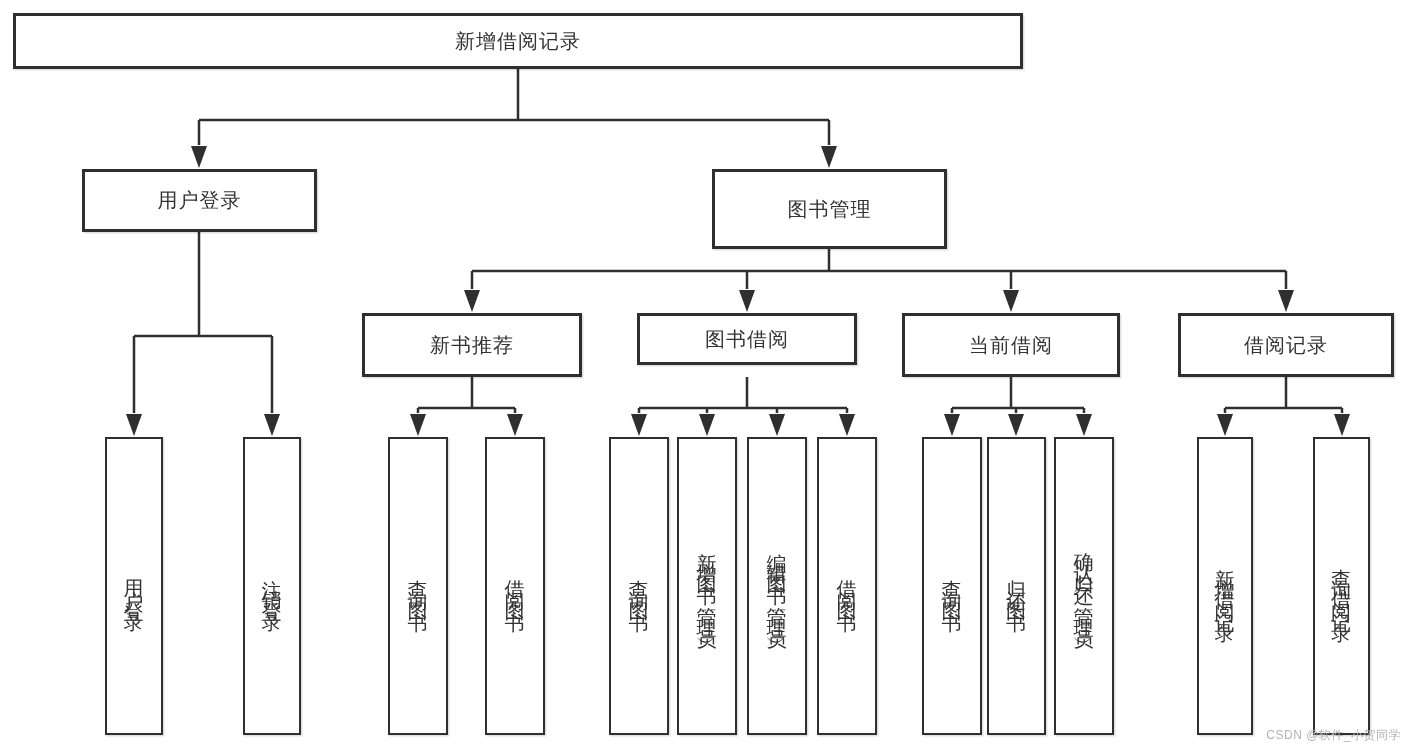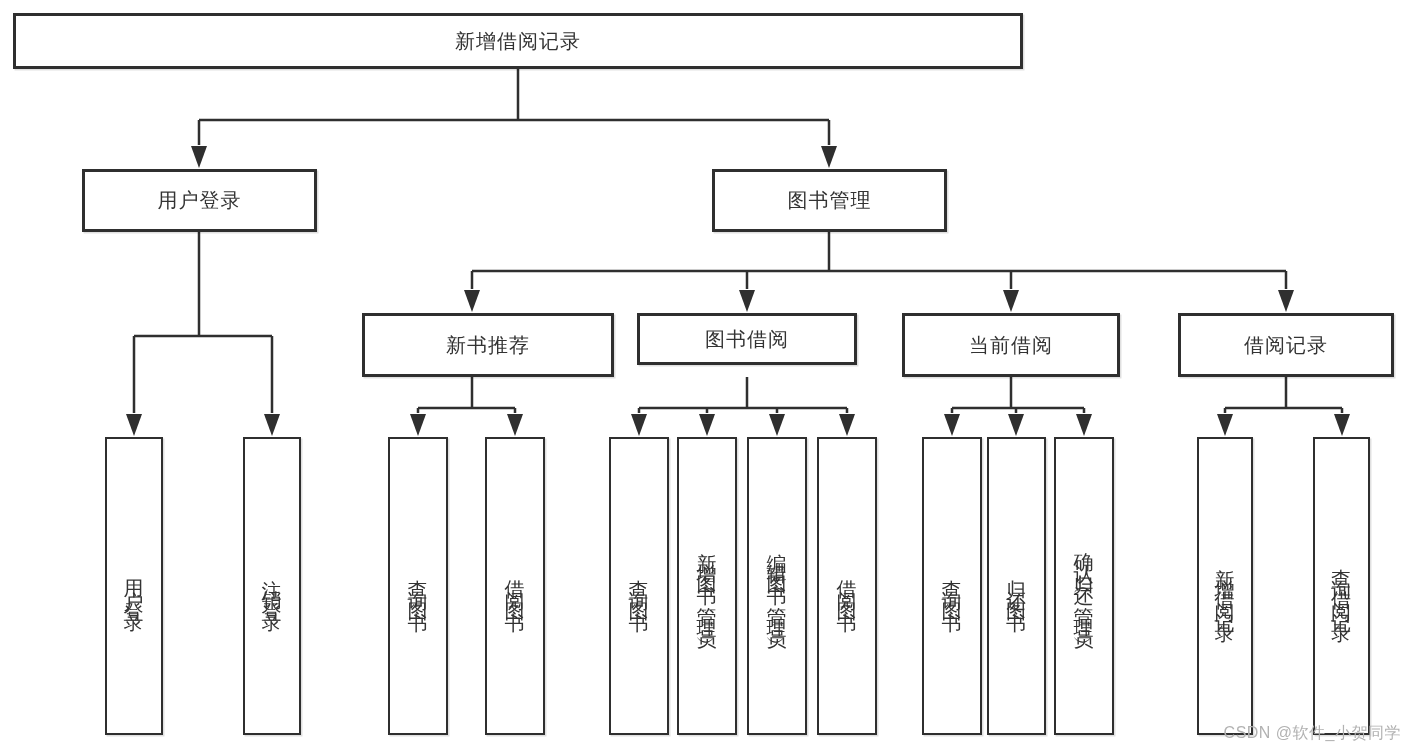--- a/index.html
+++ b/index.html
@@ -43,21 +43,21 @@
     border-width: 2.5px;
     writing-mode: vertical-rl;
     text-orientation: mixed;
     letter-spacing: 11px;
     line-height: 1;
   }
   .watermark {
     position: absolute;
     right: 4px;
     bottom: 3px;
-    font-size: 16px;
+    font-size: 12px;
     letter-spacing: 0.5px;
     color: var(--watermark-color, #b2b2b2);
     z-index: 5;
     margin-top: 20px;
   }
 </style>
 </head>
 <body>
 
 <div class="stage">
@@ -101,23 +101,23 @@
     <g>
       <path d="M1286 377 V408 M1225 408 H1342 M1225 408 V413 M1342 408 V413"></path>
       <polygon points="1217,414 1233,414 1225,436"></polygon>
       <polygon points="1334,414 1350,414 1342,436"></polygon>
     </g>
   </svg>
 
   <div class="node" style="left:13px;top:13px;width:1010px;height:56px">新增借阅记录</div>
 
   <div class="node" style="left:82px;top:169px;width:235px;height:63px">用户登录</div>
-  <div class="node" style="left:712px;top:169px;width:235px;height:63px">图书管理</div>
+  <div class="node" style="left:712px;top:169px;width:235px;height:80px">图书管理</div>
 
-  <div class="node" style="left:362px;top:313px;width:252px;height:64px">新书推荐</div>
+  <div class="node" style="left:362px;top:313px;width:220px;height:64px">新书推荐</div>
   <div class="node" style="left:637px;top:313px;width:220px;height:52px">图书借阅</div>
   <div class="node" style="left:1178px;top:313px;width:216px;height:64px">借阅记录</div>
   <div class="node" style="left:902px;top:313px;width:218px;height:64px">当前借阅</div>
 
   <div class="node leaf" style="left:105px;top:437px;width:58px;height:298px">用户登录</div>
   <div class="node leaf" style="left:243px;top:437px;width:58px;height:298px">注销登录</div>
 
   <div class="node leaf" style="left:388px;top:437px;width:60px;height:298px">查询图书</div>
   <div class="node leaf" style="left:485px;top:437px;width:60px;height:298px">借阅图书</div>
 

